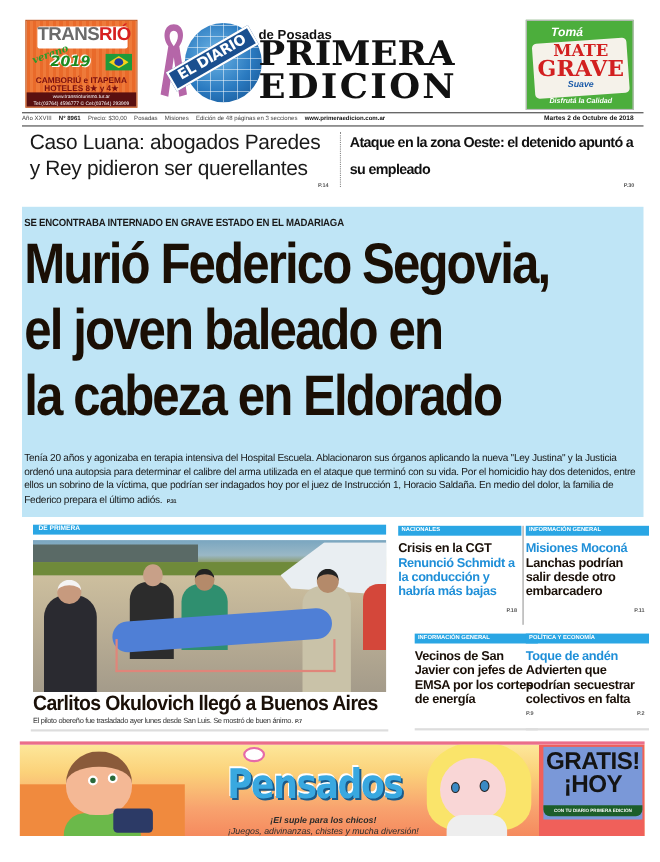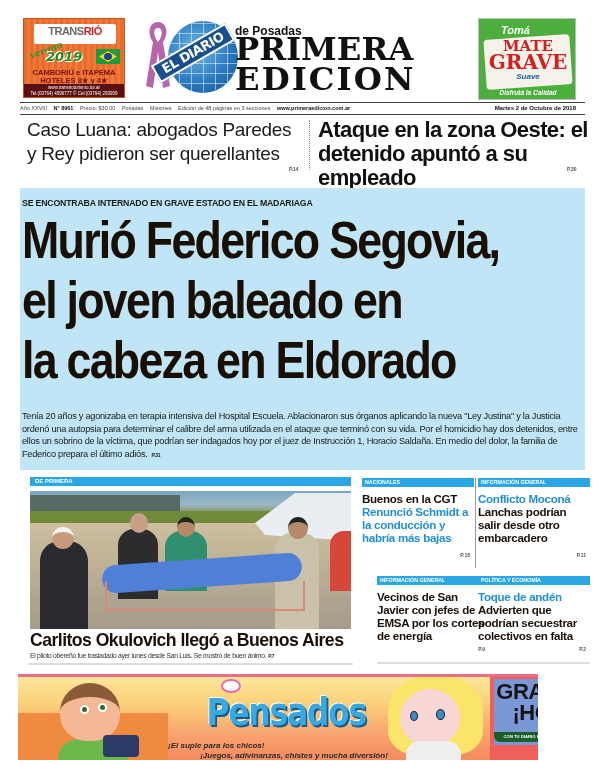--- a/index.html
+++ b/index.html
@@ -2,21 +2,21 @@
 <html><head>
 <meta charset="utf-8">
 <style>
   * { box-sizing: border-box; margin: 0; padding: 0; }
   html, body { width: 600px; height: 784px; background: #ffffff; overflow: hidden; }
   body { position: relative; font-family: "Liberation Sans", sans-serif; color: #1a1a1a; }
 
   
   .masthead { position: absolute; left: 20px; top: 15px; width: 565px; height: 86px; }
   .ad-transrio { position: absolute; left: 3px; top: 3px; width: 102px; height: 80px; background: repeating-linear-gradient(90deg,#e96a2a 0 3px,#ee7a3a 3px 6px); border: 1px solid #c4561d; overflow: hidden; }
-  .ad-transrio .tr-logo { position: absolute; left: 10px; top: 5px; width: 82px; height: 20px; background: #fff; border-radius: 2px; font-size: 11px; font-weight: bold; color: #6a6a6a; text-align: center; line-height: 14px; letter-spacing: -0.5px; }
+  .ad-transrio .tr-logo { position: absolute; left: 10px; top: 5px; width: 82px; height: 20px; background: #fff; border-radius: 2px; font-size: 17px; font-weight: bold; color: #6a6a6a; text-align: center; line-height: 14px; letter-spacing: -0.5px; }
   .ad-transrio .tr-logo .rio { color: #d62020; }
   .ad-transrio .tr-verano { position: absolute; left: 5px; top: 26px; font-size: 9px; font-style: italic; font-weight: bold; color: #2a9a2a; transform: rotate(-20deg); font-family: "DejaVu Serif", serif; }
   .ad-transrio .tr-year { position: absolute; left: 22px; top: 30px; font-size: 13px; font-style: italic; font-weight: bold; color: #1f8a1f; font-family: "DejaVu Sans", sans-serif; text-shadow: 1px 1px 0 #fff, -1px -1px 0 #fff; text-align: center; }
   .ad-transrio .tr-flag { position: absolute; left: 72px; top: 30px; width: 24px; height: 15px; background: #1f9a3a; }
   .ad-transrio .tr-flag::before { content: ""; position: absolute; left: 3px; top: 2px; width: 18px; height: 11px; background: #f6d21a; clip-path: polygon(50% 0,100% 50%,50% 100%,0 50%); }
   .ad-transrio .tr-flag::after { content: ""; position: absolute; left: 8px; top: 4px; width: 8px; height: 7px; background: #1e3f9a; border-radius: 50%; }
   .ad-transrio .tr-dest { position: absolute; left: 0; top: 50px; width: 100%; font-size: 7.5px; font-weight: bold; color: #7a1010; text-align: center; line-height: 8px; }
   .ad-transrio .tr-bottom { position: absolute; left: 0; bottom: 0; width: 100%; height: 13px; background: #5a1010; color: #fff; font-size: 4.5px; text-align: center; line-height: 6px; padding-top: 1px; }
 
   .logo-ribbon { position: absolute; left: 125px; top: 5px; width: 26px; height: 70px; }
@@ -38,21 +38,21 @@
   
   .info-rule-top { position: absolute; left: 20px; top: 102px; width: 565px; height: 1px; background: #444; }
   .info-line { position: absolute; left: 20px; top: 103px; width: 565px; height: 11px; font-size: 5.5px; color: #444; line-height: 11px; white-space: nowrap; }
   .info-line span { margin-right: 5px; }
   .info-line .b { font-weight: bold; color: #111; }
   .info-line .date { position: absolute; right: 4px; top: 0; font-weight: bold; font-size: 6px; color: #111; }
   .info-rule-bottom { position: absolute; left: 20px; top: 114px; width: 565px; height: 1px; background: #444; }
 
   
   .top-story-left { position: absolute; left: 27px; top: 118px; width: 275px; font-size: 19px; line-height: 24px; color: #1a1a1a; letter-spacing: -0.3px; font-family: "Liberation Sans", sans-serif; }
-  .top-story-right { position: absolute; left: 318px; top: 118px; width: 270px; font-size: 22px; line-height: 24px; color: #111; font-weight: bold; letter-spacing: -0.6px; font-family: "Liberation Sans", sans-serif; }
+  .top-story-right { position: absolute; left: 318px; top: 118px; width: 270px; font-size: 13px; line-height: 24px; color: #111; font-weight: bold; letter-spacing: -0.6px; font-family: "Liberation Sans", sans-serif; }
   .page-ref { position: absolute; font-size: 5px; font-weight: bold; color: #555; }
   .dotted-divider { position: absolute; left: 309px; top: 120px; width: 0; height: 50px; border-left: 1px dotted #888; }
 
   
   .main-block { position: absolute; left: 20px; top: 188px; width: 565px; height: 282px; background: #bfe5f6; }
   .kicker { position: absolute; left: 22px; top: 197px; font-size: 9.5px; font-weight: bold; color: #1a1a1a; letter-spacing: -0.2px; transform: scaleX(0.92); transform-origin: left; }
   .headline { position: absolute; left: 22px; top: 210px; width: 600px; font-size: 52px; line-height: 60px; font-weight: bold; color: #1a0f05; letter-spacing: -2px; transform: scaleX(0.86); transform-origin: left; font-family: "Liberation Sans", sans-serif; }
   .lede { position: absolute; left: 22px; top: 410px; width: 560px; font-size: 9.2px; line-height: 12.5px; color: #1a1a1a; letter-spacing: -0.25px; }
   .lede .pref { font-size: 5px; font-weight: bold; margin-left: 4px; }
 
@@ -82,31 +82,31 @@
   
   .brief { position: absolute; width: 112px; }
   .brief .tab { height: 9px; background: #2aa6e4; color: #fff; font-size: 5.3px; font-weight: bold; line-height: 9px; padding-left: 3px; white-space: nowrap; overflow: hidden; }
   .brief .title { margin-top: 5px; font-size: 11.6px; line-height: 13px; font-weight: bold; color: #1a1008; letter-spacing: -0.3px; }
   .brief .title .blue { color: #1f8fd8; }
   .brief .pref { text-align: right; font-size: 5px; font-weight: bold; color: #555; margin-top: 8px; padding-right: 4px; }
   .brief .bottom-rule { position: absolute; left: 0; width: 112px; height: 2px; background: #ddd; }
   .brief-divider { position: absolute; left: 475px; top: 478px; width: 1px; height: 90px; background: #999; }
 
   
-  .banner { position: absolute; left: 18px; top: 674px; width: 520px; height: 86px; overflow: hidden; background: linear-gradient(180deg, #fde79a 0%, #fbd27a 30%, #f8a26e 70%, #f58a5e 100%); border-top: 3px solid #ea6e8a; }
+  .banner { position: absolute; left: 18px; top: 674px; width: 568px; height: 86px; overflow: hidden; background: linear-gradient(180deg, #fde79a 0%, #fbd27a 30%, #f8a26e 70%, #f58a5e 100%); border-top: 3px solid #ea6e8a; }
   .banner .orange-band { position: absolute; left: 0; top: 36px; width: 150px; height: 50px; background: #f08a3e; }
   .banner .boy-head { position: absolute; left: 42px; top: 6px; width: 60px; height: 58px; background: #f4b895; border-radius: 50% 50% 45% 45%; border-top: 14px solid #8a5a3a; }
   .banner .boy-eye1 { position: absolute; left: 62px; top: 28px; width: 9px; height: 9px; background: #2a6a3a; border: 2px solid #fff; border-radius: 50%; }
   .banner .boy-eye2 { position: absolute; left: 80px; top: 26px; width: 9px; height: 9px; background: #2a6a3a; border: 2px solid #fff; border-radius: 50%; }
   .banner .boy-body { position: absolute; left: 40px; top: 62px; width: 70px; height: 30px; background: #6bb94a; border-radius: 20px 20px 0 0; }
   .banner .gamepad { position: absolute; left: 85px; top: 58px; width: 36px; height: 22px; background: #2c3a66; border-radius: 4px; }
   .banner .logo-pensados { position: absolute; left: 175px; top: 14px; width: 180px; text-align: center; font-size: 37px; font-weight: bold; color: #39a8e0; letter-spacing: -1.5px; font-family: "DejaVu Sans", sans-serif; text-shadow: 2px 2px 0 #1a5a8a, -1px -1px 0 #fff; transform: scaleX(0.85); }
   .banner .thought { position: absolute; left: 203px; top: 2px; width: 20px; height: 14px; border: 2px solid #e66aa8; border-radius: 50%; background: #fff; }
-  .banner .tagline1 { position: absolute; left: 150px; top: 64px; width: 252px; font-size: 8px; font-style: italic; font-weight: bold; color: #2a2a2a; }
-  .banner .tagline2 { position: absolute; left: 150px; top: 74px; width: 252px; text-align: center; font-size: 8px; font-style: italic; font-weight: bold; color: #2a2a2a; }
+  .banner .tagline1 { position: absolute; left: 150px; top: 64px; width: 252px; text-align: center; font-size: 8px; font-style: italic; font-weight: bold; color: #2a2a2a; }
+  .banner .tagline2 { position: absolute; left: 150px; top: 74px; width: 252px; text-align: center; font-size: 8px; font-style: italic; font-weight: normal; color: #2a2a2a; }
   .banner .girl-hair { position: absolute; left: 370px; top: -2px; width: 95px; height: 80px; background: #fae46a; border-radius: 45% 45% 30% 30%; }
   .banner .girl-face { position: absolute; left: 382px; top: 12px; width: 60px; height: 58px; background: #f9d6d6; border-radius: 50%; }
   .banner .girl-eye1 { position: absolute; left: 392px; top: 34px; width: 8px; height: 10px; background: #3a8ac4; border-radius: 50%; border: 1px solid #222; }
   .banner .girl-eye2 { position: absolute; left: 418px; top: 32px; width: 9px; height: 11px; background: #3a8ac4; border-radius: 50%; border: 1px solid #222; }
   .banner .girl-body { position: absolute; left: 388px; top: 64px; width: 55px; height: 30px; background: #eeeeee; border-radius: 14px 14px 0 0; }
   .banner .red-panel { position: absolute; left: 472px; top: 0; width: 96px; height: 86px; background: #f0605a; }
   .banner .hoy-box { position: absolute; left: 476px; top: 2px; width: 90px; height: 66px; background: #7a98d8; }
   .banner .hoy-text { position: absolute; left: 476px; top: 4px; width: 90px; text-align: center; font-size: 22px; font-weight: bold; color: #141414; line-height: 21px; letter-spacing: -0.5px; }
   .banner .hoy-strip { position: absolute; left: 476px; top: 55px; width: 90px; height: 10px; background: #1c5e2a; color: #fff; font-size: 4.2px; font-weight: bold; text-align: center; line-height: 10px; border-radius: 0 0 6px 6px; }
 </style>
@@ -200,30 +200,30 @@
 </div>
 <div class="photo-caption-headline">Carlitos Okulovich llegó a Buenos Aires</div>
 <div class="photo-caption-text">
   <span>El piloto obereño fue trasladado ayer lunes desde San Luis. Se mostró de buen ánimo.</span><span class="pref">P.7</span>
 </div>
 <div class="photo-bottom-rule"></div>
 
 <div class="brief" style="left:362px; top:478px;">
   <div class="tab">NACIONALES</div>
   <div class="title">
-    <div>Buenos en la CGT</div>
+    <div>Crisis en la CGT</div>
     <div class="blue">Renunció Schmidt a la conducción y habría más bajas</div>
   </div>
   <div class="pref">P.18</div>
 </div>
 <div class="brief-divider"></div>
 <div class="brief" style="left:478px; top:478px;">
   <div class="tab">INFORMACIÓN GENERAL</div>
   <div class="title">
-    <div class="blue">Conflicto Moconá</div>
+    <div class="blue">Misiones Moconá</div>
     <div>Lanchas podrían salir desde otro embarcadero</div>
   </div>
   <div class="pref">P.11</div>
 </div>
 
 <div class="brief" style="left:362px; top:576px;margin-left:15px;">
   <div class="tab">INFORMACIÓN GENERAL</div>
   <div class="title">
     <div>Vecinos de San Javier con jefes de EMSA por los cortes de energía</div>
   </div>

